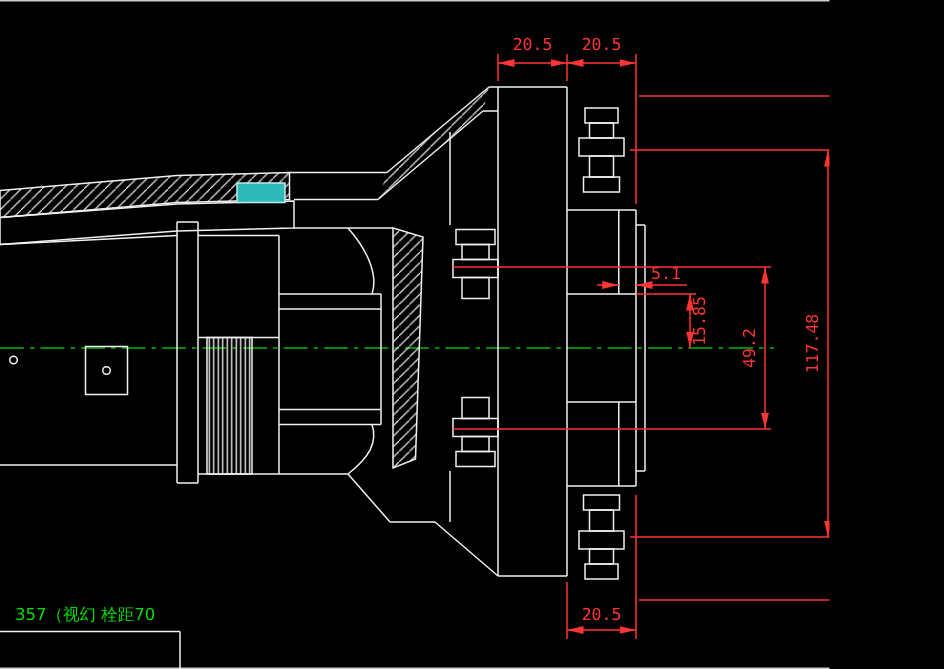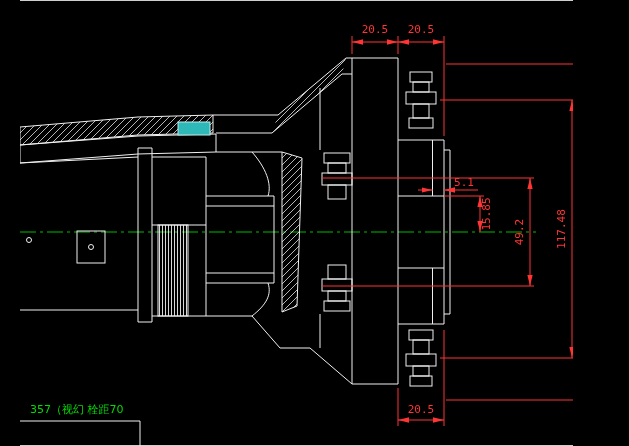--- a/index.html
+++ b/index.html
@@ -1,16 +1,16 @@
 <!DOCTYPE html>
 <html style="--bg: #000000; --line-color: #f0f0f0; --dim-color: #ff3434; --center-color: #00bb00; --note-color: #00dd00; --highlight-color: #2fb8b8;"><head>
 <meta charset="utf-8">
 <style>
   html,body{margin:0;padding:0;background:#000;}
-  .stage{position:relative;width:553px;height:446px;background:var(--bg,#000);overflow:hidden;padding-left:20px;}
+  .stage{position:relative;width:553px;height:446px;background:var(--bg,#000);overflow:hidden;}
   svg{display:block;}
   .w{stroke:var(--line-color,#f0f0f0);fill:none;stroke-width:1;}
   .cyanrect{fill:var(--highlight-color,#2fb8b8);stroke:#bfeaea;stroke-width:1;}
   .center{stroke:var(--center-color,#00bb00);stroke-width:1;fill:none;}
   .dim{stroke:var(--dim-color,#ff3434);stroke-width:1;fill:none;}
   .dimtext{fill:var(--dim-color,#ff3434);font-family:"DejaVu Sans Mono",monospace;font-size:11px;}
   .note{fill:var(--note-color,#00dd00);font-family:"DejaVu Sans",sans-serif;font-size:11px;}
 </style>
 </head>
 <body>

